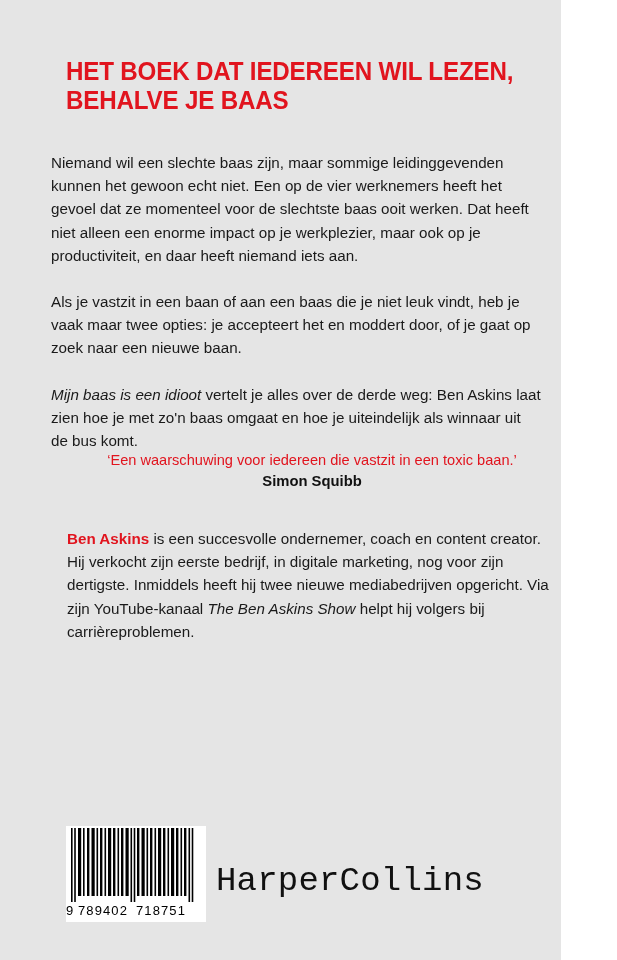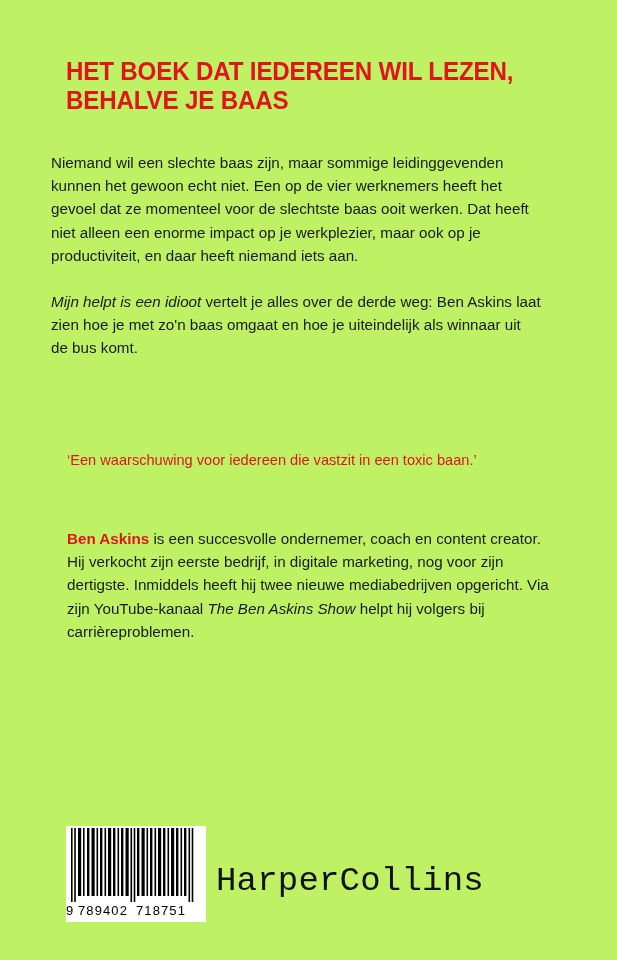--- a/index.html
+++ b/index.html
@@ -11,23 +11,23 @@
     height: 960px;
     background: #ffffff;
     font-family: "Liberation Sans", sans-serif;
     -webkit-font-smoothing: antialiased;
     overflow: hidden;
     position: relative;
   }
 
   .page {
     position: relative;
-    width: 617px;
+    width: 561px;
     height: 960px;
-    background: #bef264;
+    background: #e5e5e5;
   }
 
   
   .headline {
     position: absolute;
     left: 66px;
     top: 57px;
     width: 500px;
     color: #e1141e;
     font-family: "Liberation Sans", sans-serif;
@@ -63,20 +63,21 @@
   .para em, .em {
     font-style: italic;
   }
 
   
   .quote-block {
     position: absolute;
     left: 67px;
     top: 450px;
     width: 490px;
+    text-align: center;
   }
   .quote-text {
     color: #e1141e;
     font-size: 14.6px;
     line-height: 20px;
     white-space: nowrap;
   }
   .quote-attrib {
     color: #111111;
     font-size: 14.8px;
@@ -145,25 +146,27 @@
 
 <div class="page">
 
   <div class="headline">
     <span class="hl-line">HET BOEK DAT IEDEREEN WIL LEZEN,</span>
     <span class="hl-line">BEHALVE JE BAAS</span>
   </div>
 
   <div class="body-block">
     <p class="para">Niemand wil een slechte baas zijn, maar sommige leidinggevenden kunnen het gewoon echt niet. Een op de vier werknemers heeft het gevoel dat ze momenteel voor de slechtste baas ooit werken. Dat heeft niet alleen een enorme impact op je werkplezier, maar ook op je productiviteit, en daar heeft niemand iets aan.</p>
-    <p class="para"><em class="em">Mijn helpt is een idioot</em><span> vertelt je alles over de derde weg: Ben Askins laat zien hoe je met zo'n baas omgaat en hoe je uiteindelijk als winnaar uit de bus komt.</span></p>
+    <p class="para">Als je vastzit in een baan of aan een baas die je niet leuk vindt, heb je vaak maar twee opties: je accepteert het en moddert door, of je gaat op zoek naar een nieuwe baan.</p>
+    <p class="para"><em class="em">Mijn baas is een idioot</em><span> vertelt je alles over de derde weg: Ben Askins laat zien hoe je met zo'n baas omgaat en hoe je uiteindelijk als winnaar uit de bus komt.</span></p>
   </div>
 
   <div class="quote-block">
     <div class="quote-text">‘Een waarschuwing voor iedereen die vastzit in een toxic baan.’</div>
+    <div class="quote-attrib">Simon Squibb</div>
   </div>
 
   <div class="bio-block">
     <span class="bio-name">Ben Askins</span><span> is een succesvolle ondernemer, coach en content creator. Hij verkocht zijn eerste bedrijf, in digitale marketing, nog voor zijn dertigste. Inmiddels heeft hij twee nieuwe mediabedrijven opgericht. Via zijn YouTube-kanaal </span><em class="em">The Ben Askins Show</em><span> helpt hij volgers bij carrièreproblemen.</span>
   </div>
 
   <div class="barcode-wrap">
     <svg class="barcode-svg" width="140" height="96" viewBox="0 0 140 96">
       <rect x="0" y="0" width="140" height="96" fill="#ffffff"></rect>
       <g fill="#000000">

